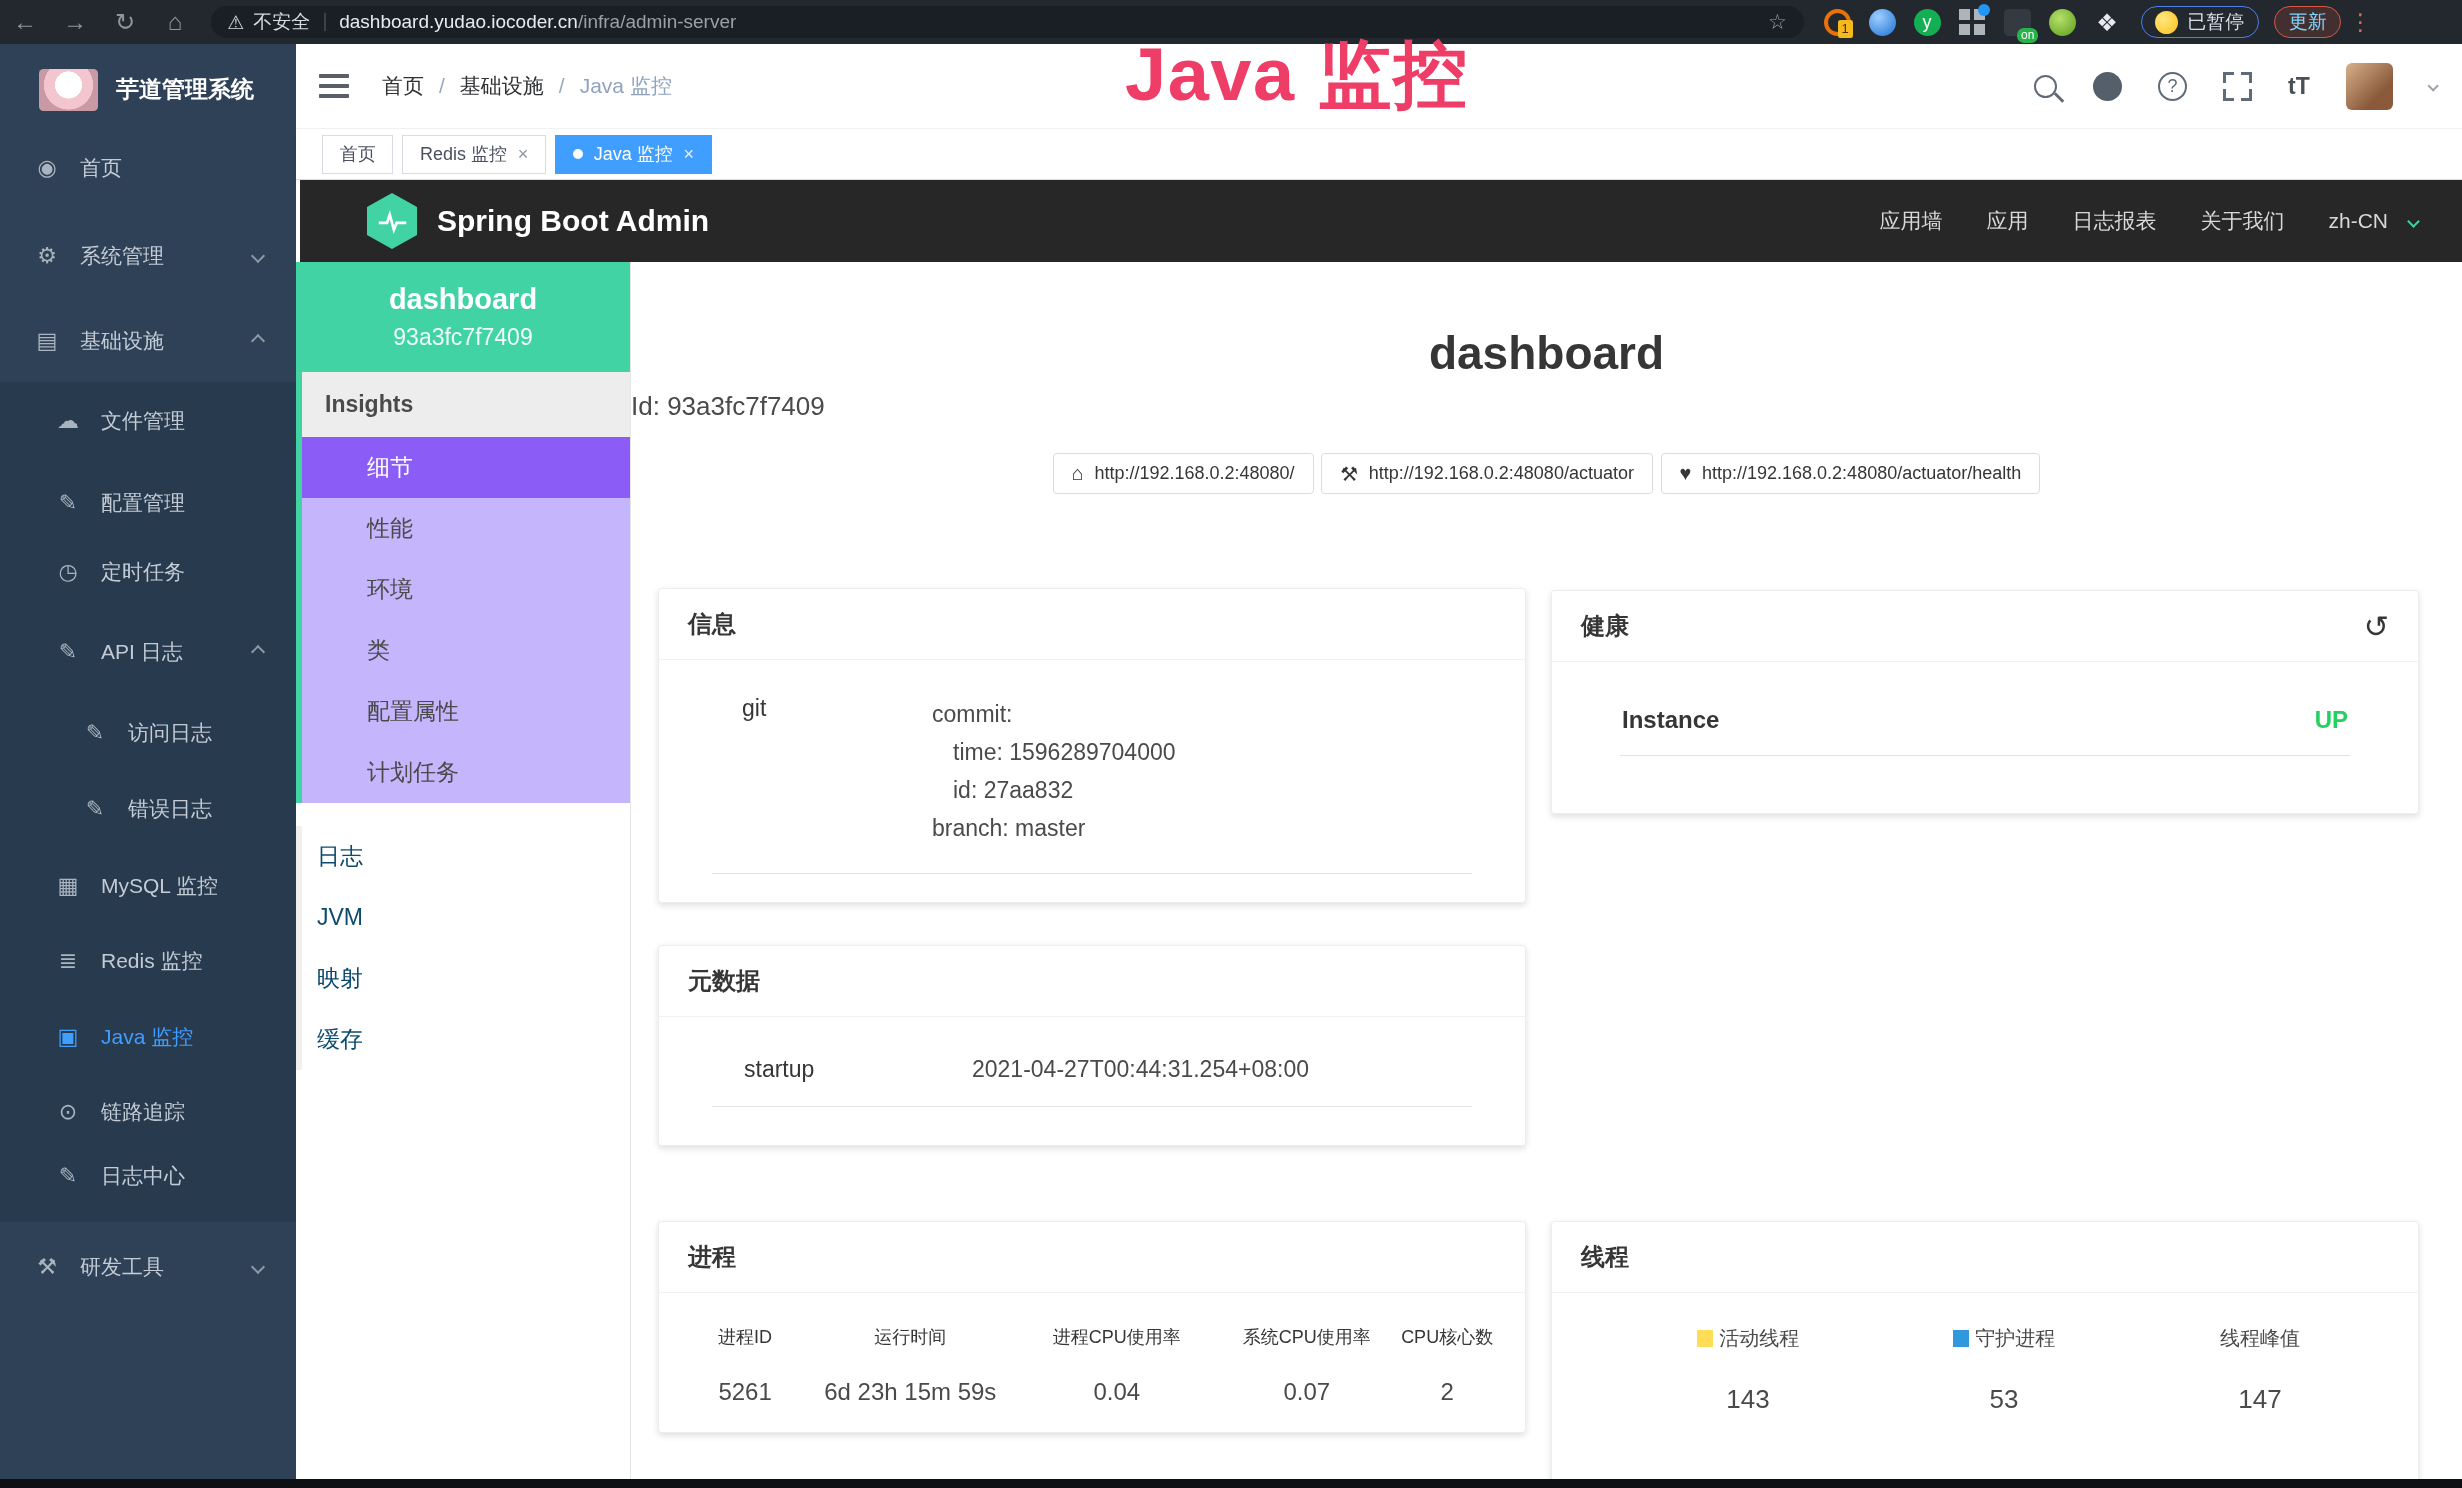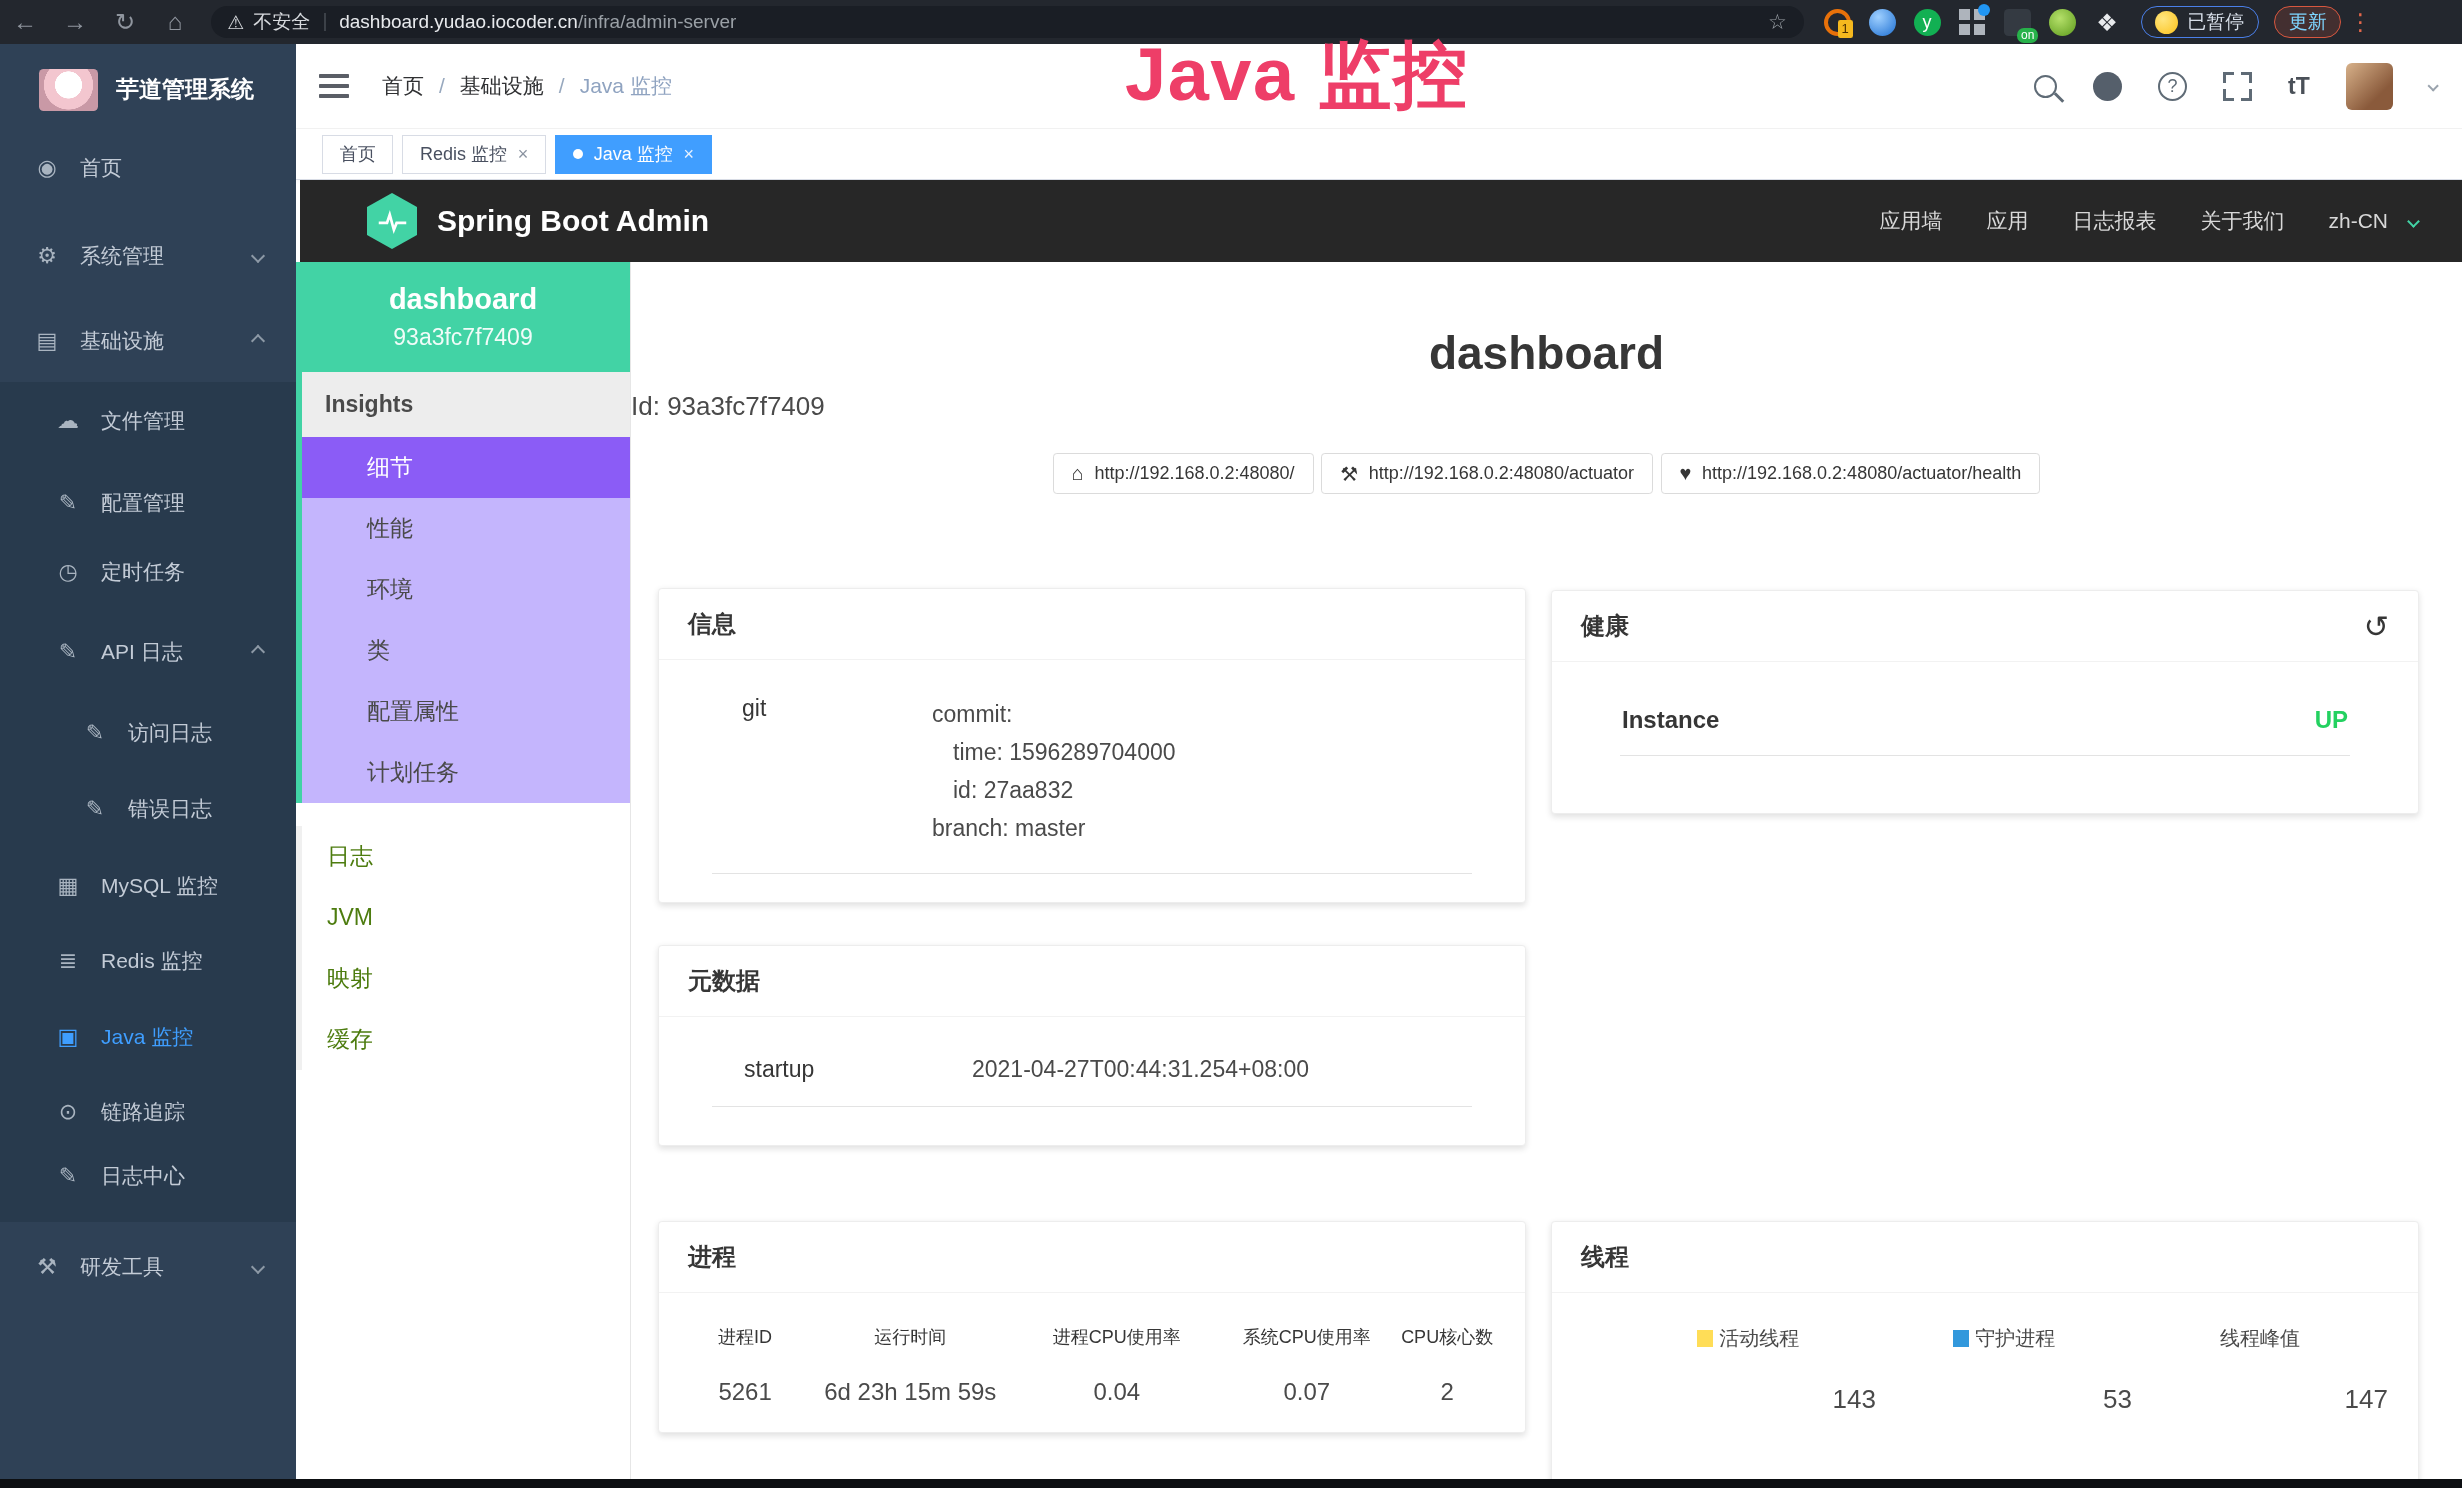--- a/index.html
+++ b/index.html
@@ -126,21 +126,21 @@
             justify-content:center;gap:7.6px;cursor:pointer}
   .isb-head .nm{font-size:29px;font-weight:bold}
   .isb-head .iid{font-size:23px;color:rgba(255,255,255,.92)}
   .grp{border-left:6px solid #42d3a5}
   .grp-head{height:65px;background:#ededed;display:flex;align-items:center;padding-left:23px;
             font-weight:bold;color:#4a4a4a;font-size:23px}
   .grp-item{height:61px;background:#c4b5fd;display:flex;align-items:center;padding-left:65px;
             font-size:23px;color:#4a4a4a;cursor:pointer}
   .grp-item.sel{background:#8b5cf6;color:#fff}
   .isb-bottom{margin-top:23px}
-  .isb-item{height:61px;display:flex;align-items:center;padding-left:25px;font-size:23px;color:#4d7c0f;
+  .isb-item{height:61px;display:flex;align-items:center;padding-left:15px;font-size:23px;color:#0c4a6e;
             border-left:6px solid #f0f0f0;cursor:pointer}
 
   
   .content{position:absolute;left:631px;top:262px;width:1831px;height:1227px;background:#fff}
   .app-title{position:absolute;top:64px;left:0;width:100%;text-align:center;font-size:46px;font-weight:bold;color:#363636}
   .app-id{position:absolute;top:129px;left:0;width:100%;text-align:left;font-size:26px;color:#4a4a4a}
   .endpoints{position:absolute;top:191px;left:0;width:100%;display:flex;justify-content:center;gap:7.6px}
   .ep{height:41px;border:0.8px solid #dbdbdb;border-radius:3.8px;background:#fff;display:flex;align-items:center;
       padding:0 18px;font-size:18px;color:#363636;gap:10.6px;cursor:pointer}
   .ep .eic{font-size:20px;color:#363636}
@@ -173,21 +173,21 @@
   .card.meta .kv .k{flex:0 0 228px}
   .card.meta .uline{margin:23px 53px 0}
 
   .pt{display:flex;padding:32px 20px 0}
   .pc{text-align:center}
   .pc.c0{flex:0 0 16%}.pc.c1{flex:0 0 24%}.pc.c2{flex:0 0 26%}.pc.c3{flex:0 0 20%}.pc.c4{flex:0 0 14%}
   .pc .h{font-size:18px;color:#363636}
   .pc .v{font-size:24px;color:#4a4a4a;margin-top:29px}
 
   .tstats{display:flex;padding:32px 30px 0 68px}
-  .ts{flex:1;text-align:right}
+  .ts{flex:1;text-align:center}
   .ts .lg{font-size:20px;color:#4a4a4a;display:flex;align-items:center;justify-content:center;gap:6px}
   .sw{width:16.7px;height:16.7px;display:inline-block}
   .sw.yellow{background:#ffdd57}.sw.blue{background:#3298dc}
   .ts .v{font-size:26px;margin-top:32px;color:#4a4a4a}
 
   .chart{position:absolute;left:0;top:190px;width:100%;height:114px}
 
   
   .anno{position:absolute;left:1125px;top:38px;font-size:74px;font-weight:bold;color:#ee3e68;
         z-index:40;letter-spacing:1.5px;line-height:1}

